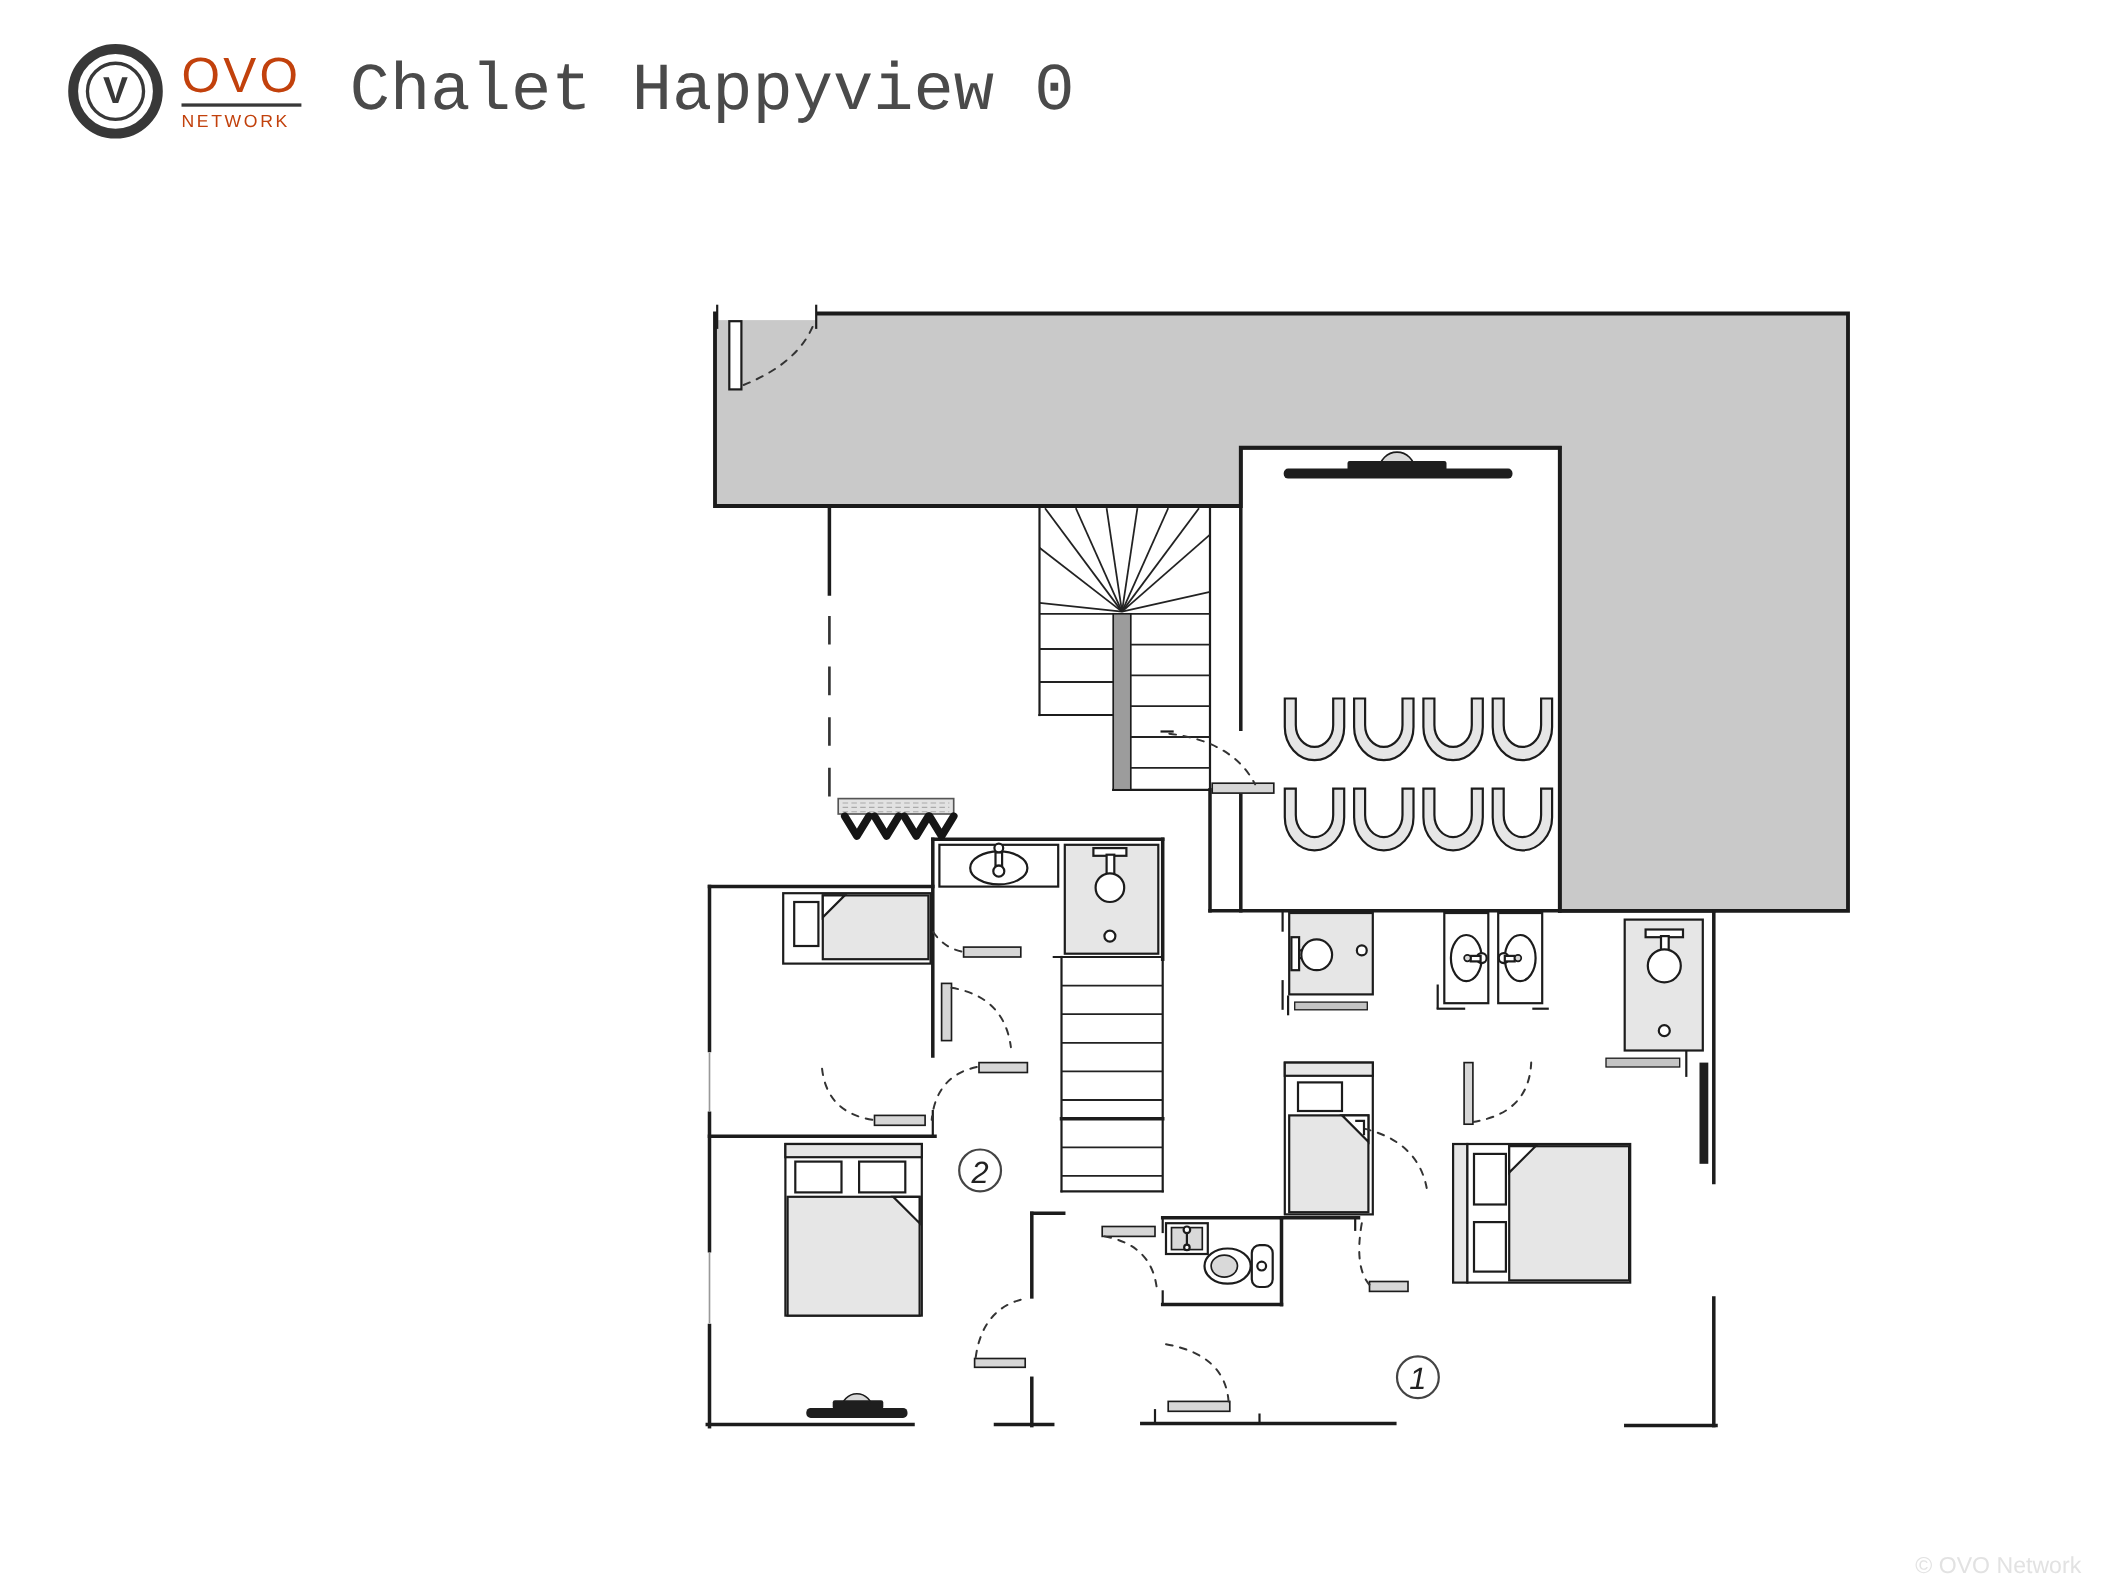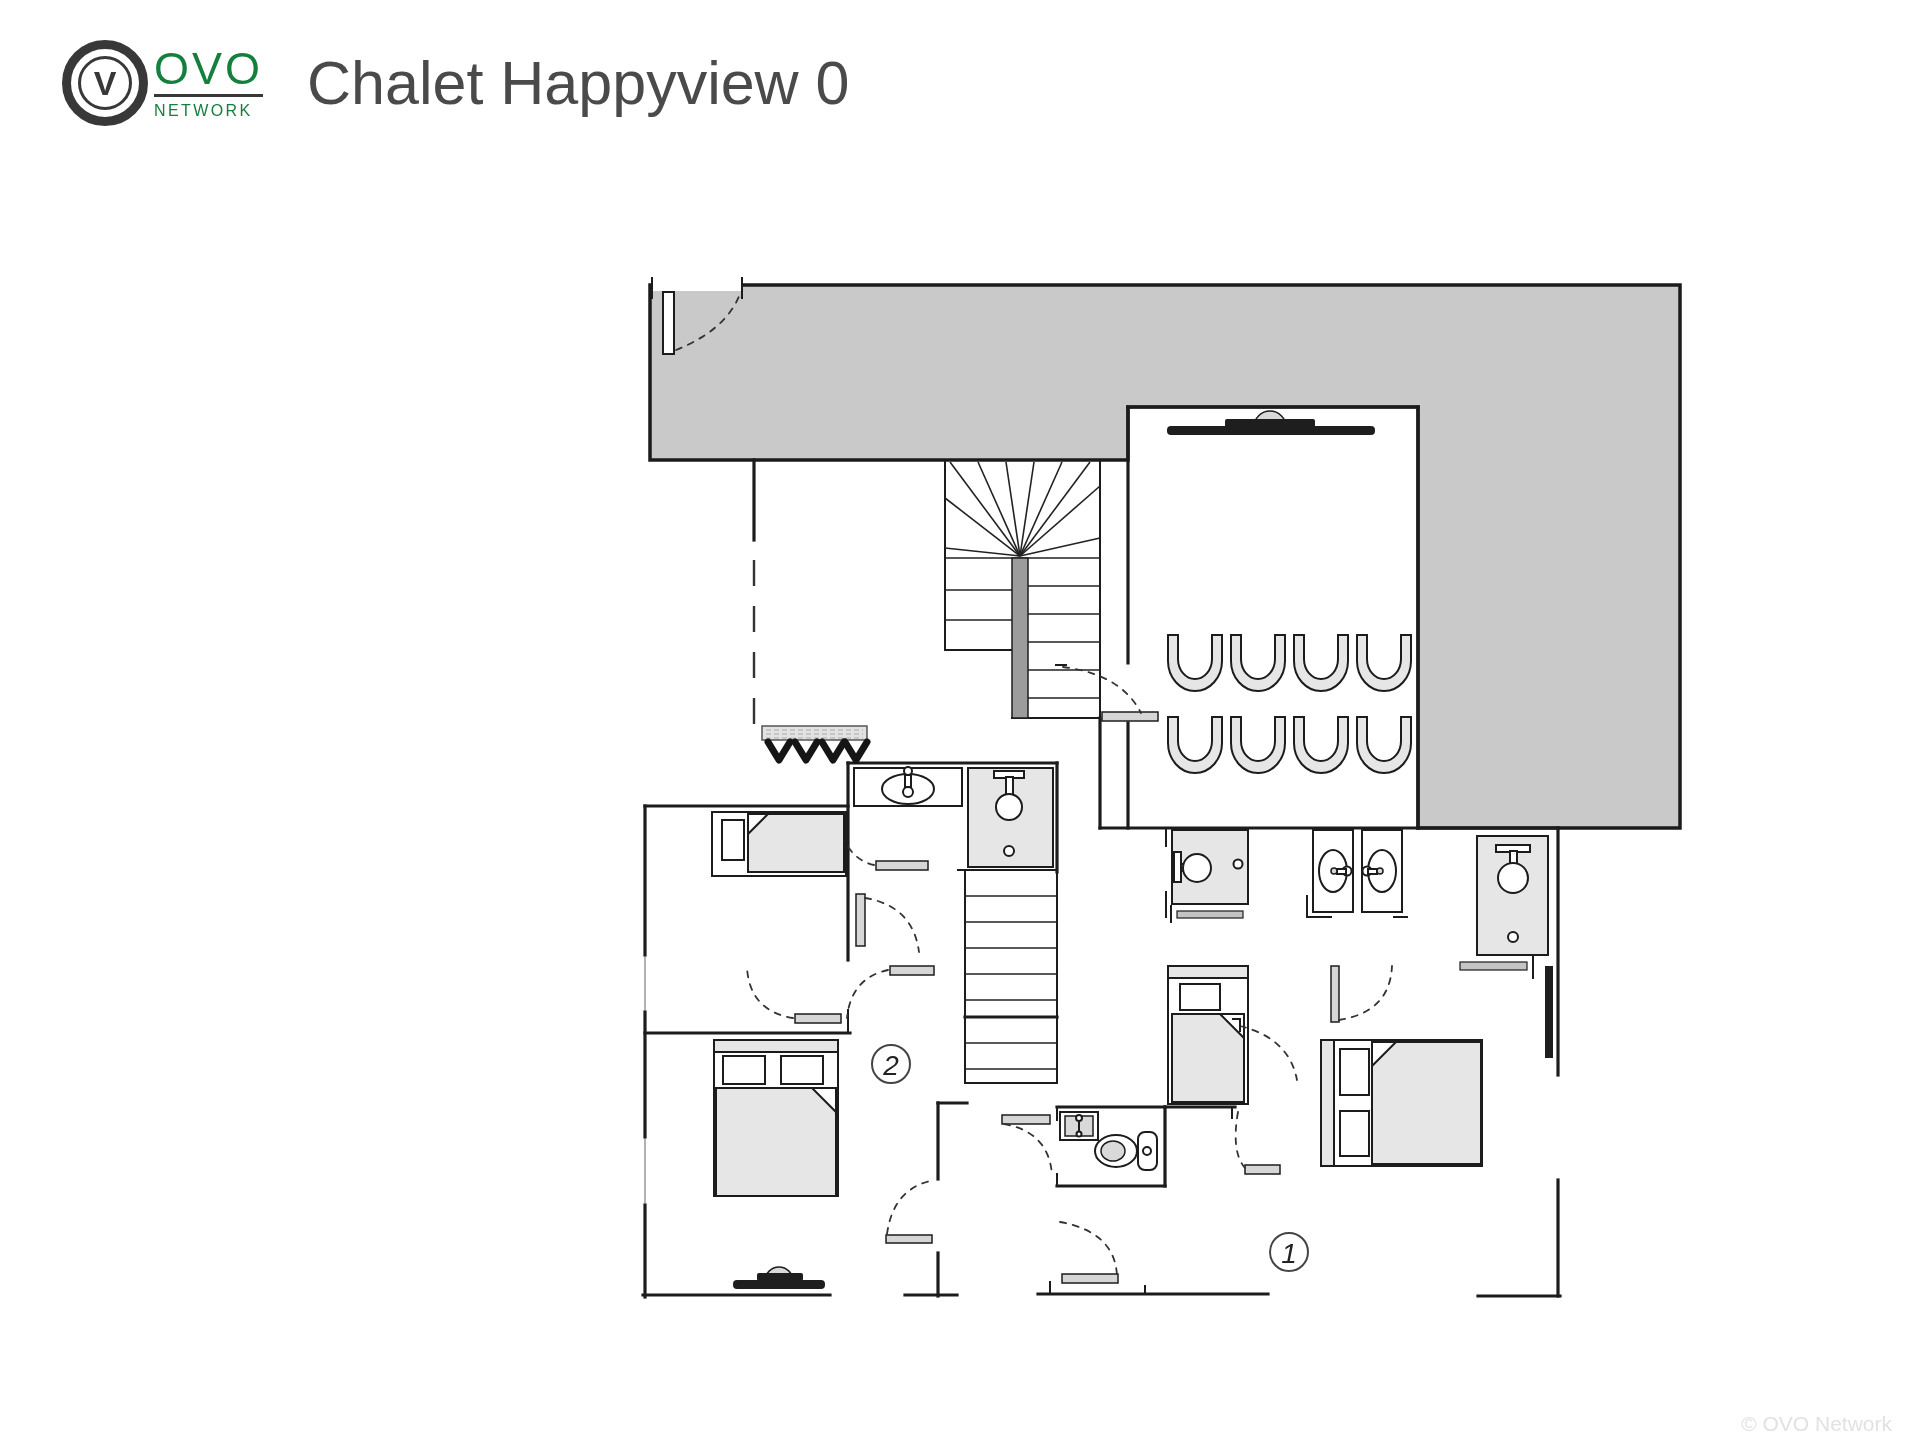--- a/index.html
+++ b/index.html
@@ -7,25 +7,25 @@
   .page{position:relative;width:1920px;height:1440px;background:#fff;}
 
   
   .header{position:absolute;left:62px;top:40px;display:flex;align-items:center;}
   .logo{display:flex;align-items:center;}
   .logo-ring{width:86px;height:86px;border-radius:50%;border:9px solid #383838;
     display:flex;align-items:center;justify-content:center;box-sizing:border-box;}
   .logo-ring-inner{width:54px;height:54px;border-radius:50%;border:3px solid #383838;
     display:flex;align-items:center;justify-content:center;box-sizing:border-box;}
   .logo-v{font-size:34px;font-weight:700;color:#383838;line-height:1;}
-  .logo-text{margin-left:6px;color:#15803d;}
+  .logo-text{margin-left:17px;color:#c2410c;}
   .logo-ovo{font-size:45px;letter-spacing:3px;line-height:1;border-bottom:3px solid #383838;
     padding-bottom:3px;}
   .logo-network{font-size:16px;letter-spacing:2.4px;margin-top:5px;}
-  .title{font-size:61px;color:#4a4a4a;margin-left:44px;letter-spacing:0;}
+  .title{font-size:61px;color:#4a4a4a;margin-left:44px;letter-spacing:0;font-family:Liberation Mono, monospace;}
 
   
   .watermark{position:absolute;right:28px;bottom:4px;font-size:21px;color:#e2e2e2;}
 
   
   #plan{position:absolute;left:0;top:0;width:1920px;height:1440px;}
   .terrace{fill:#c9c9c9;stroke:#1b1b1b;stroke-width:3.5;stroke-linejoin:miter;}
   .room{fill:#ffffff;stroke:none;}
   .wall{stroke:#1c1c1c;stroke-width:3.2;fill:none;stroke-linecap:square;}
   .wall2{stroke:#1c1c1c;stroke-width:2;fill:none;stroke-linecap:square;}

